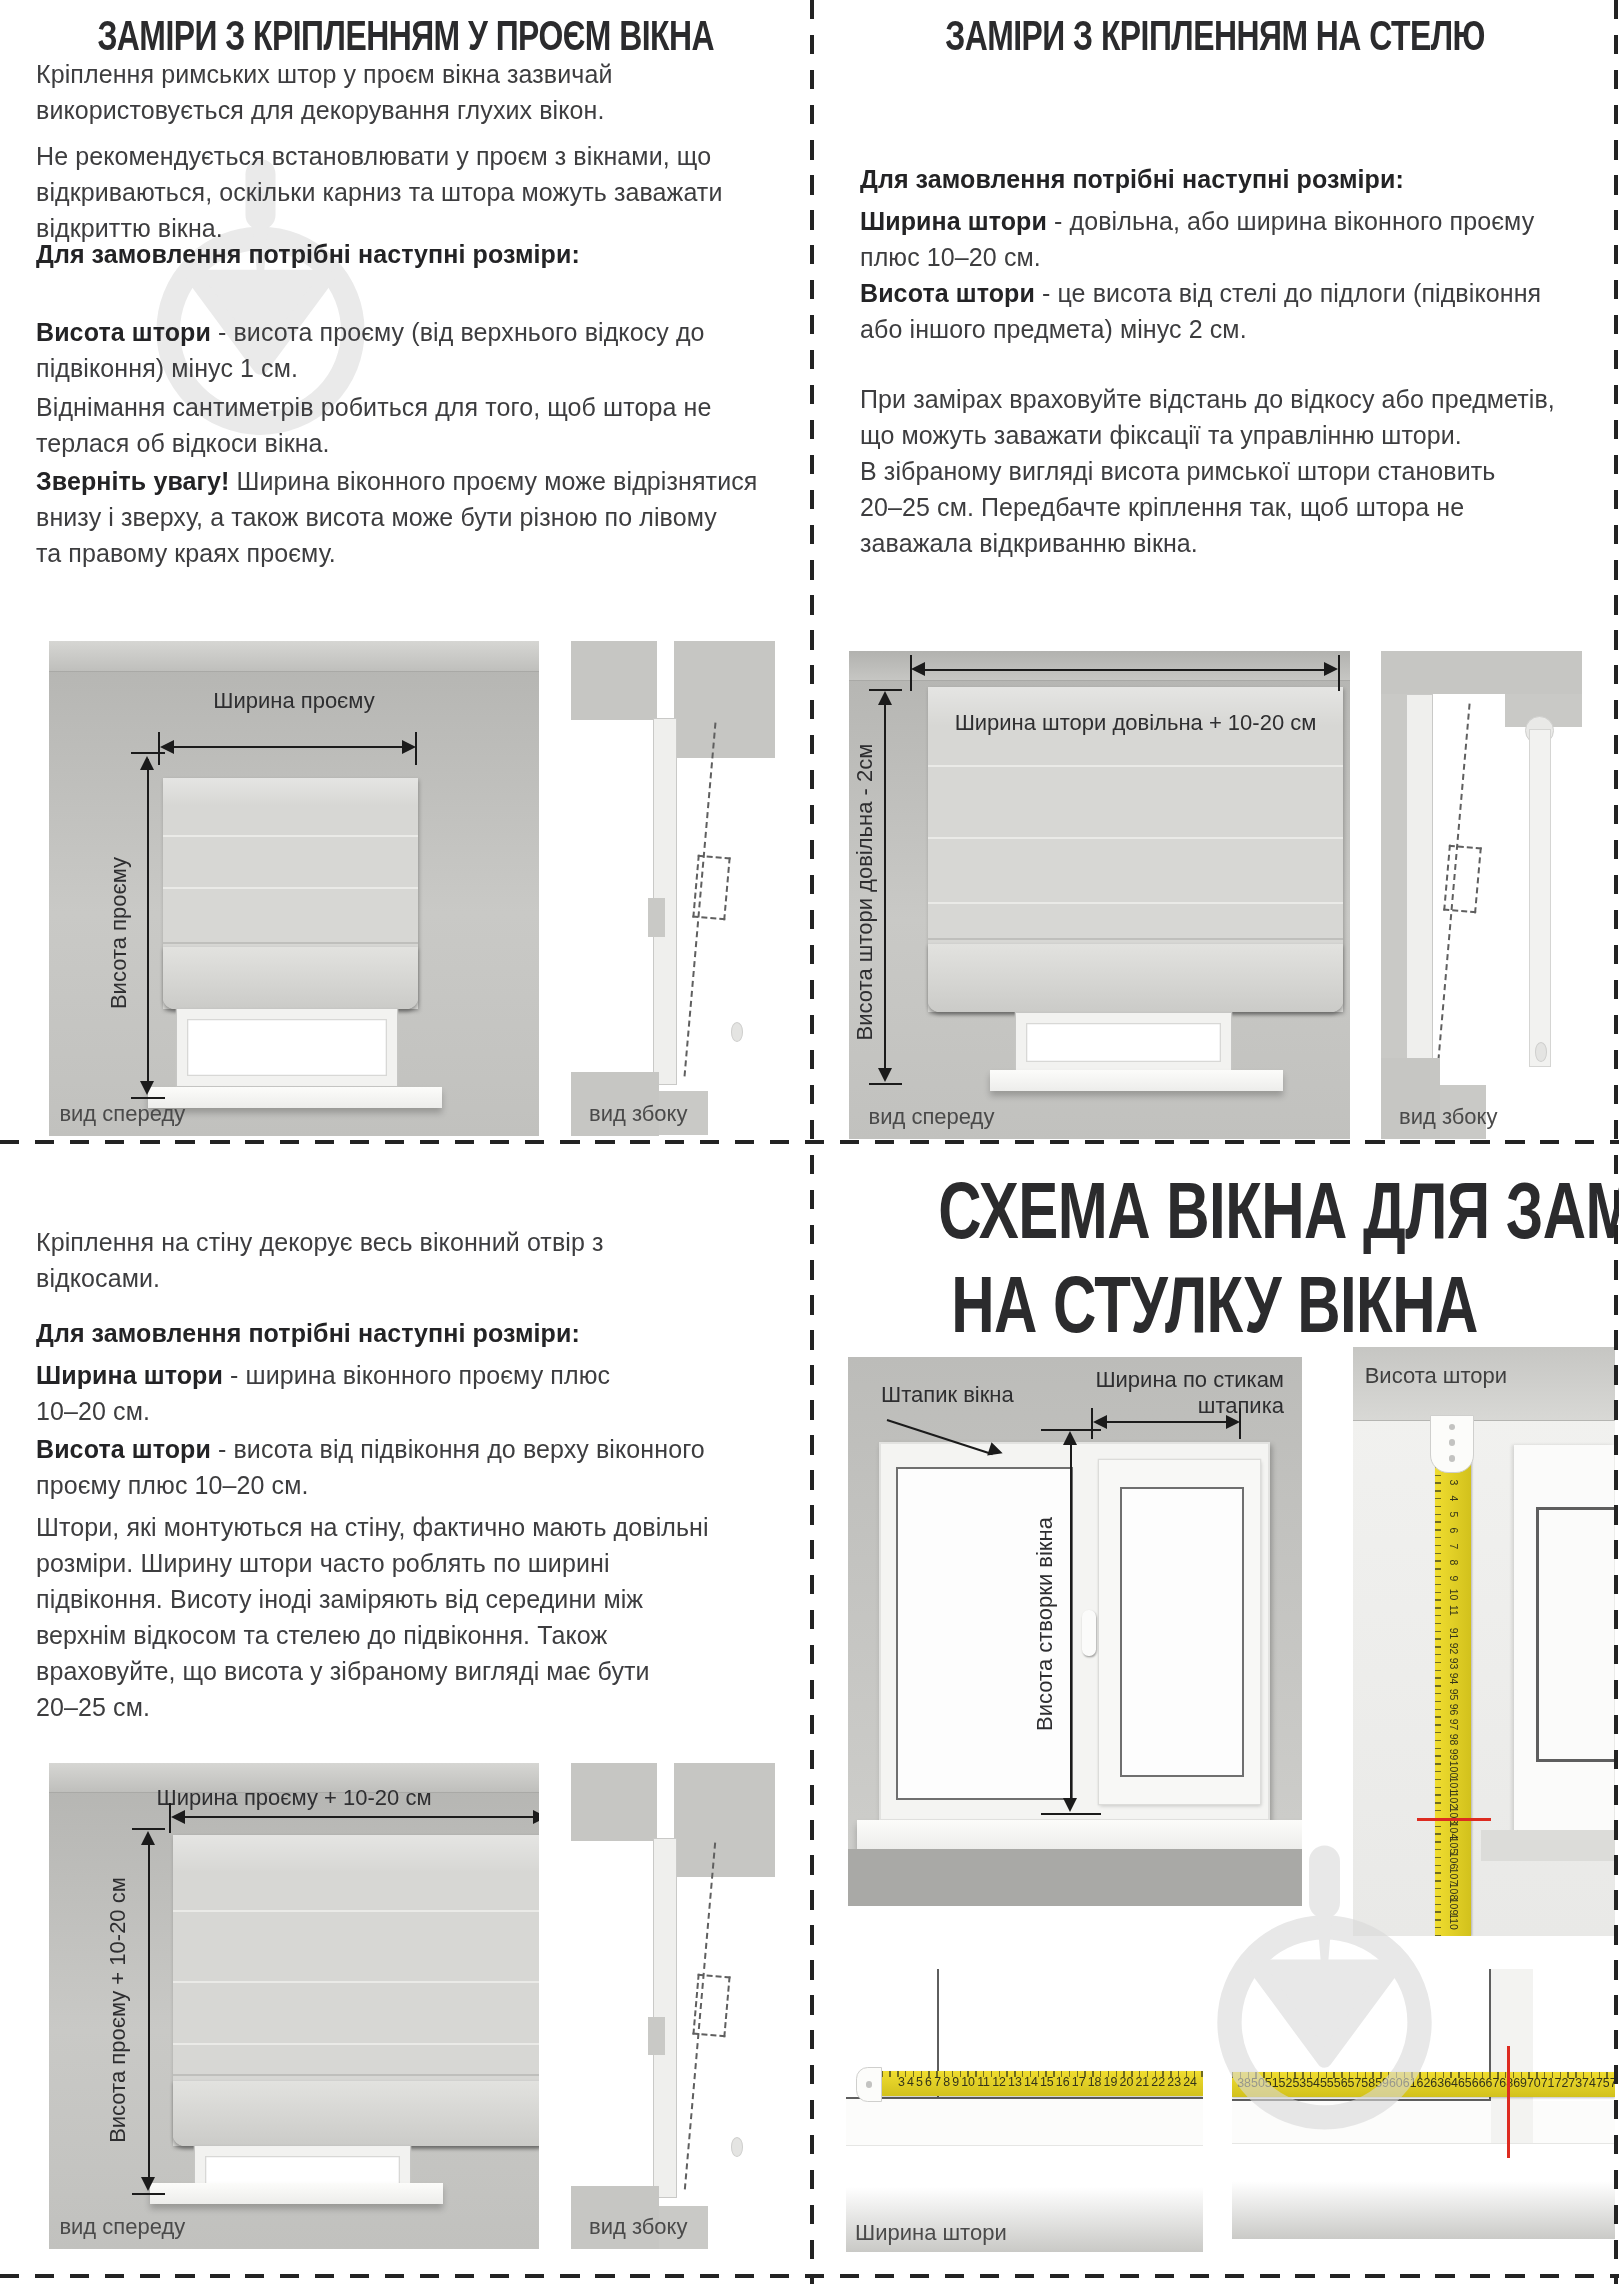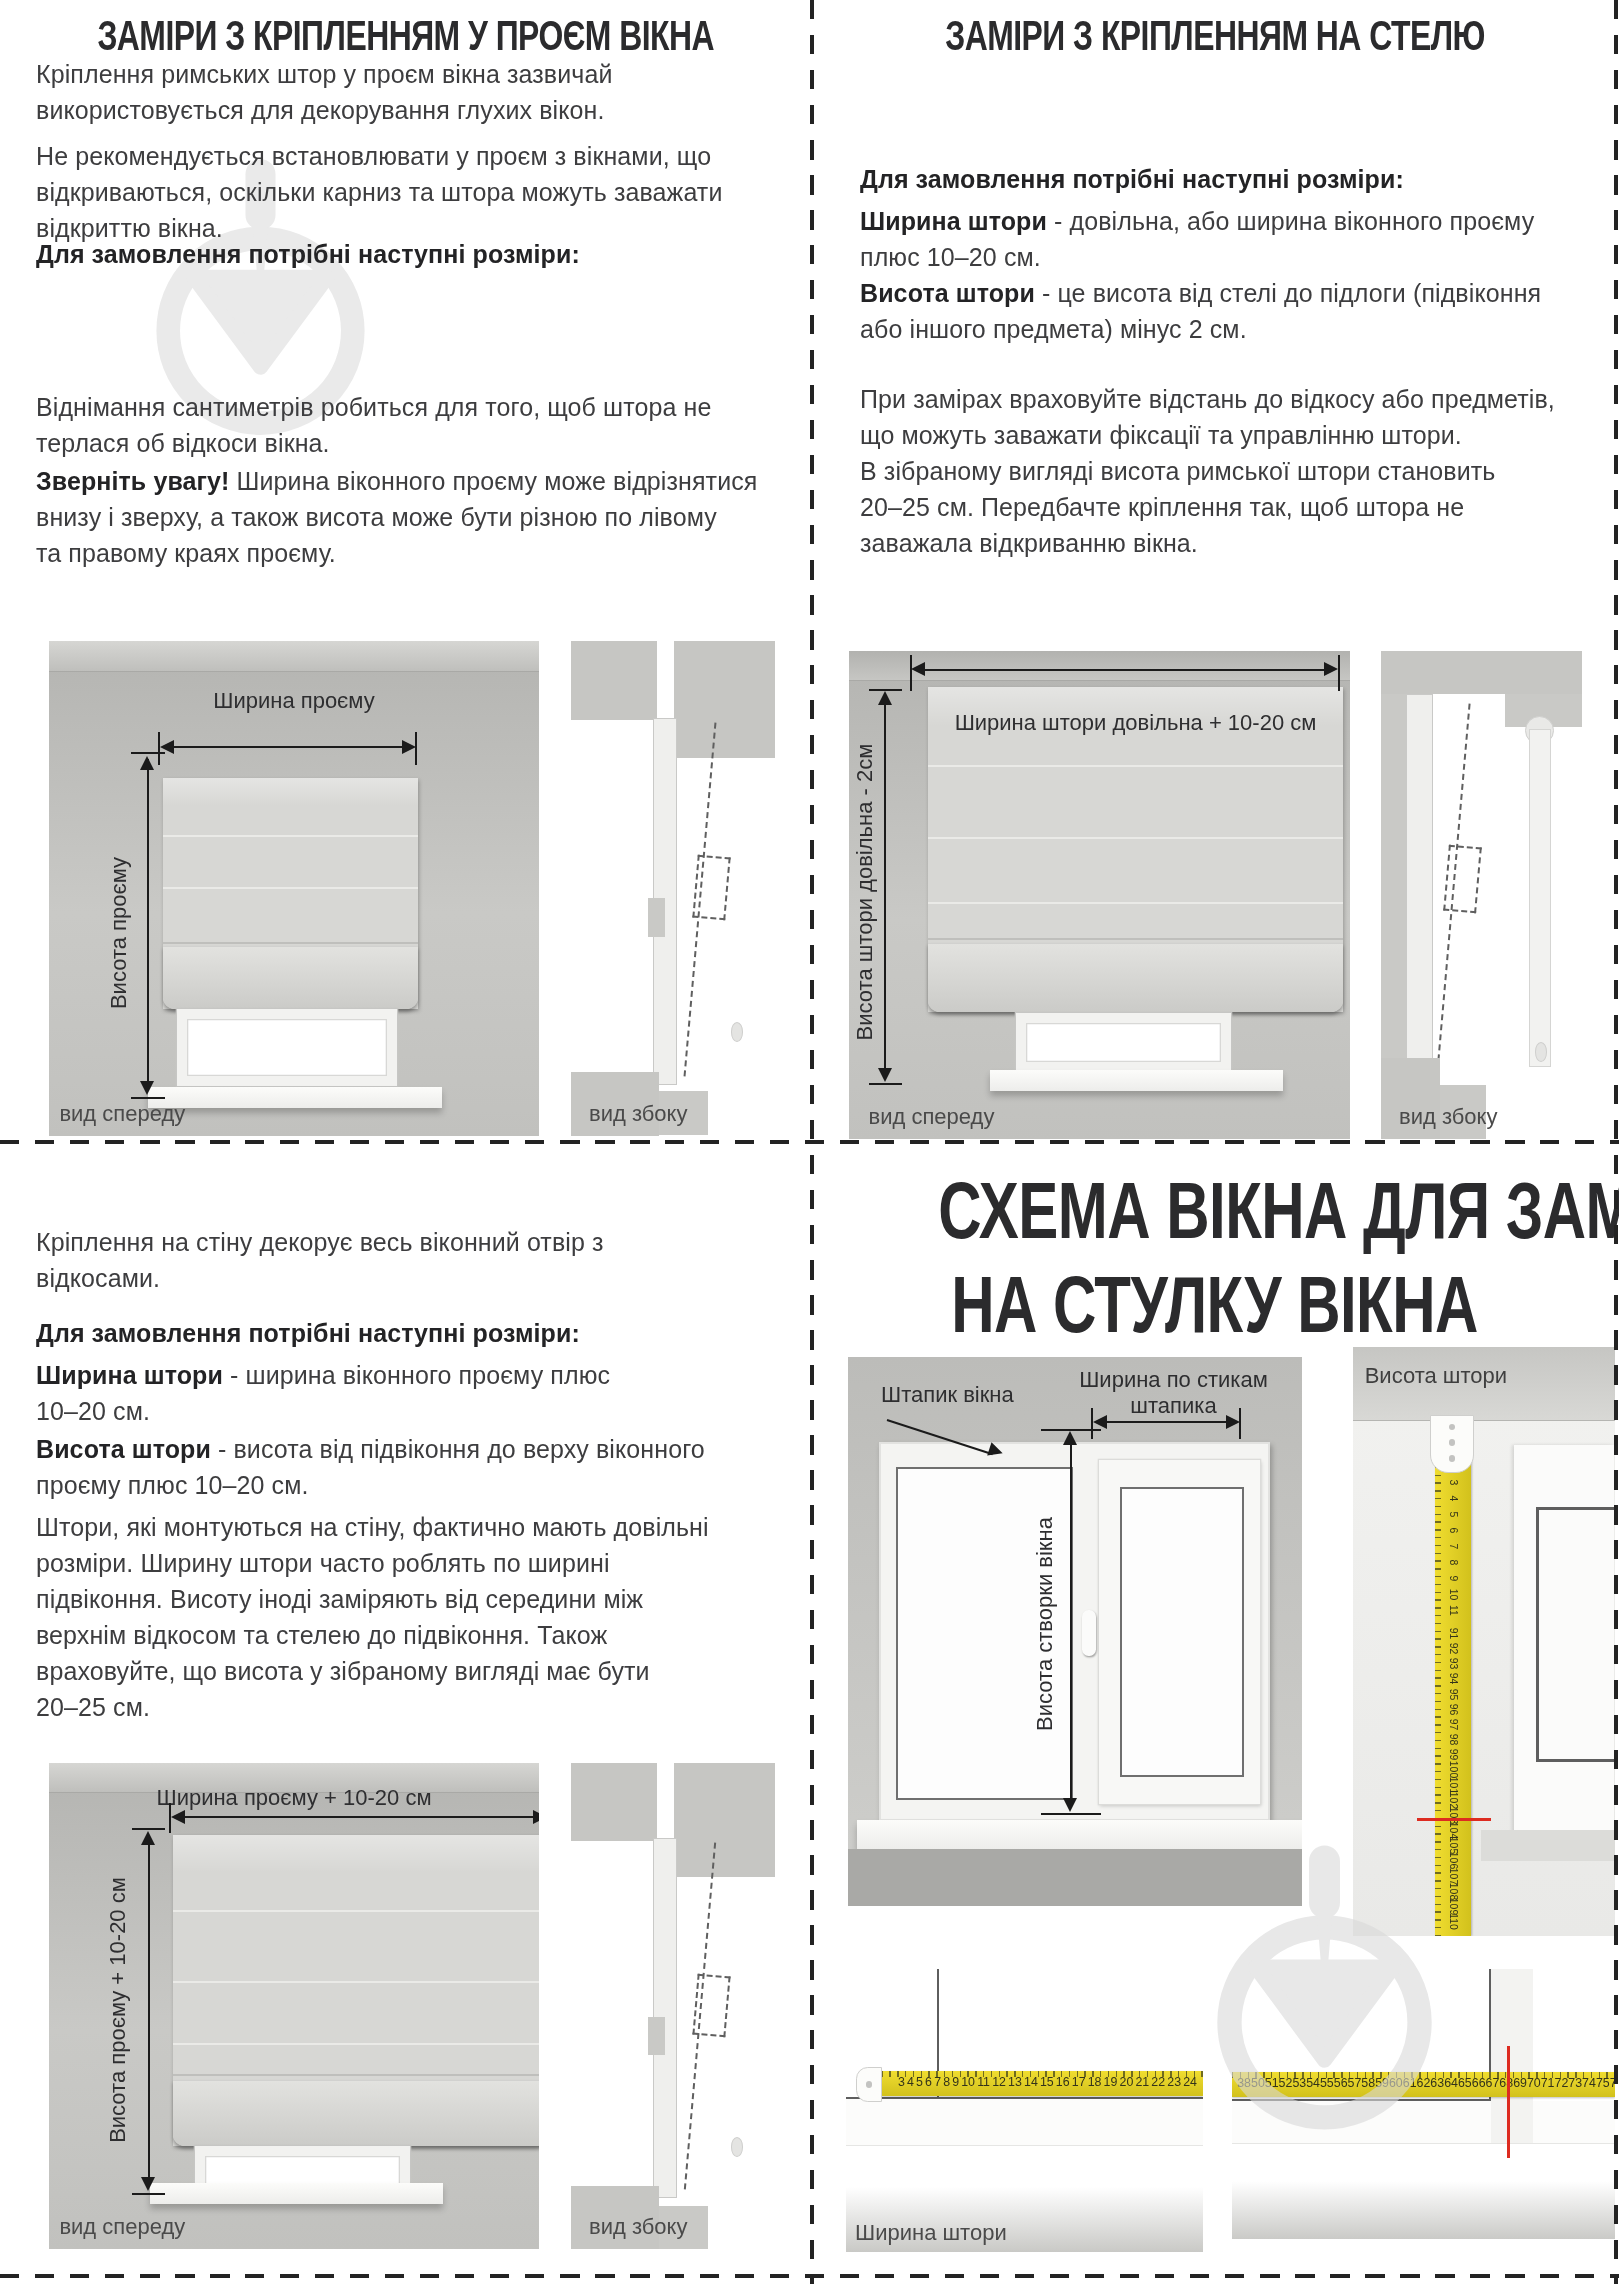--- a/index.html
+++ b/index.html
@@ -65,20 +65,22 @@
     <path d="M38 112 L162 112 L100 196 Z" fill="#d9d9d9" stroke="#d9d9d9" stroke-width="14" stroke-linejoin="round"></path>
   </svg>
 
   <div class="sec-title t62" style="left:0;top:13px;width:810px;z-index:1"><span>ЗАМІРИ З КРІПЛЕННЯМ У ПРОЄМ ВІКНА</span></div>
   <div class="p" style="left:36px;top:56px;z-index:1">Кріплення римських штор у проєм вікна зазвичай
 використовується для декорування глухих вікон.</div>
   <div class="p" style="left:36px;top:138px;z-index:1">Не рекомендується встановлювати у проєм з вікнами, що
 відкриваються, оскільки карниз та штора можуть заважати
 відкриттю вікна.</div>
   <div class="p b" style="left:36px;top:236px;z-index:1">Для замовлення потрібні наступні розміри:</div>
+  <div class="p" style="left:36px;top:314px;z-index:1"><span class="b">Висота штори</span><span> - висота проєму (від верхнього відкосу до
+підвіконня) мінус 1 см.</span></div>
   <div class="p" style="left:36px;top:389px;z-index:1">Віднімання сантиметрів робиться для того, щоб штора не
 терлася об відкоси вікна.</div>
   <div class="p" style="left:36px;top:463px;z-index:1"><span class="b">Зверніть увагу!</span><span> Ширина віконного проєму може відрізнятися
 внизу і зверху, а також висота може бути різною по лівому
 та правому краях проєму.</span></div>
 
   <div class="fig wall" style="left:49px;top:641px;width:490px;height:495px;">
     <div class="cornice" style="height:30px;"></div>
     <div class="arrow-label" style="left:0;top:47px;width:490px;">Ширина проєму</div>
     <div class="tick" style="left:109px;top:91px;width:2px;height:33px;"></div>
@@ -222,21 +224,21 @@
     <div class="fig-label" style="left:18px;bottom:9px;">вид збоку</div>
   </div>
 
   <div class="sec-title t118" style="left:810px;top:1165px;width:810px;"><span>СХЕМА ВІКНА ДЛЯ ЗАМІРІВ</span></div>
   <div class="sec-title t118" style="left:810px;top:1259px;width:810px;"><span>НА СТУЛКУ ВІКНА</span></div>
 
   <div class="fig" style="left:848px;top:1357px;width:454px;height:549px;background:linear-gradient(180deg,#bcbcb9,#cfcfcc);">
     <div class="arrow-label" style="left:33px;top:25px;text-align:center;">Штапик вікна</div>
     <div class="line-h" style="left:39px;top:62px;width:111px;transform:rotate(18deg);transform-origin:left center;"></div>
     <div class="ah ah-r" style="left:141px;top:87px;transform:rotate(18deg);"></div>
-    <div class="arrow-label" style="left:215px;top:10.4px;width:221px;white-space:pre-line;line-height:26px;">Ширина по стикам
+    <div class="arrow-label" style="left:215px;top:10.4px;width:221px;white-space:pre-line;line-height:26px;text-align:right;">Ширина по стикам
 штапика</div>
     <div class="tick" style="left:243px;top:51px;width:2px;height:31px;"></div>
     <div class="tick" style="left:391px;top:51px;width:2px;height:31px;"></div>
     <div class="line-h" style="left:249px;top:64px;width:139px;"></div>
     <div class="ah ah-l" style="left:245px;top:58px;"></div>
     <div class="ah ah-r" style="left:378px;top:58px;"></div>
     <div style="position:absolute;left:31px;top:85px;width:391px;height:379px;background:#f4f4f2;box-shadow:inset 0 0 0 2px #e2e2e0, 2px 2.6px 5.2px rgba(0,0,0,.25);">
       <div style="position:absolute;left:17px;top:25px;width:173px;height:329px;background:#fdfdfd;border:2px solid #6f6f6f;"></div>
       <div style="position:absolute;left:220px;top:18px;width:161px;height:344px;background:#f8f8f6;box-shadow:0 0 0 1.3px #dcdcda,1.3px 2px 3.9px rgba(0,0,0,.2);">
         <div style="position:absolute;left:21px;top:27px;width:120px;height:286px;background:#fdfdfd;border:2px solid #6f6f6f;"></div>

